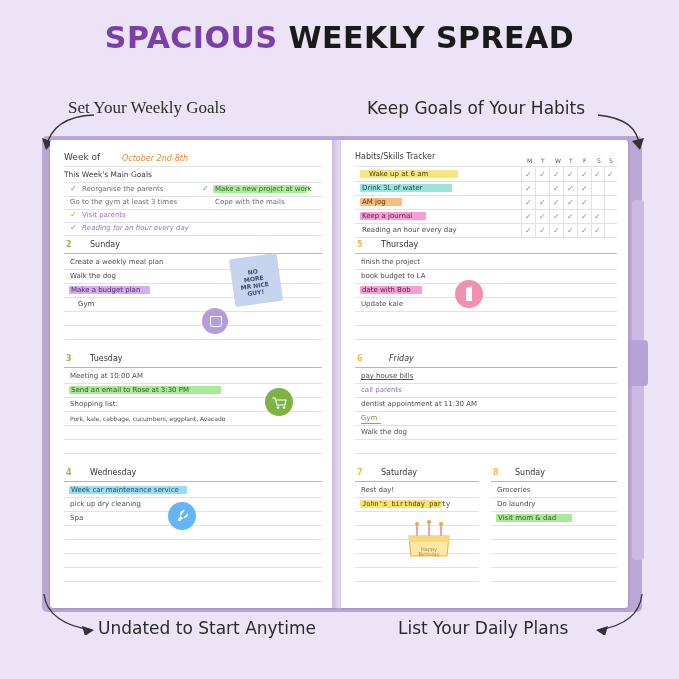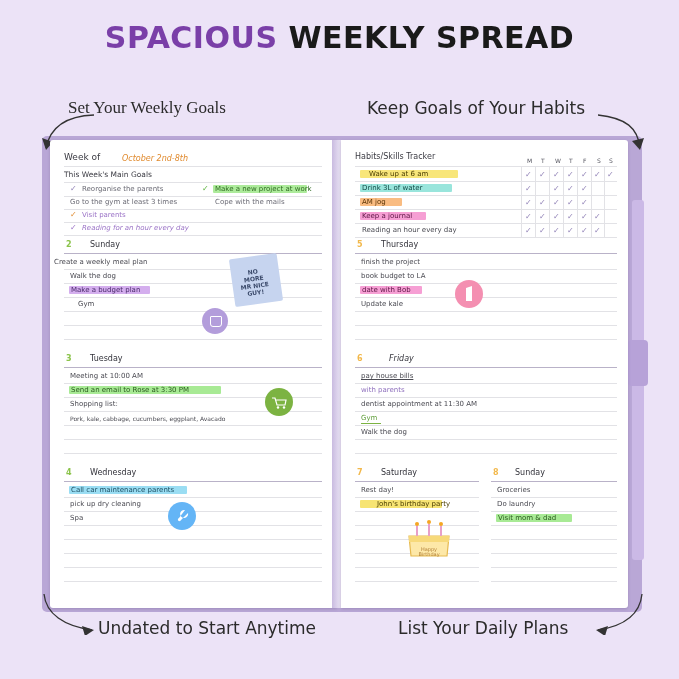--- a/index.html
+++ b/index.html
@@ -139,21 +139,21 @@
       <div class="ln" style="left:14px;top:82px;width:258px;"></div>
 
       <div class="check" style="left:20px;top:83px;color:#9a72c6;">✓</div>
       <div class="tx" style="left:32px;top:84px;color:#9a72c6;font-style:italic;">Reading for an hour every day</div>
       <div class="ln" style="left:14px;top:95px;width:258px;"></div>
 
       <div class="num" style="left:16px;top:100px;color:#8bc34a;">2</div>
       <div class="tx day" style="left:40px;top:100px;">Sunday</div>
       <div class="daybar" style="left:14px;top:113px;width:258px;"></div>
 
-      <div class="tx" style="left:4px;top:118px;">Create a weekly meal plan</div>
+      <div class="tx" style="left:20px;top:118px;">Create a weekly meal plan</div>
       <div class="ln" style="left:14px;top:129px;width:258px;"></div>
       <div class="tx" style="left:20px;top:132px;">Walk the dog</div>
       <div class="ln" style="left:14px;top:143px;width:258px;"></div>
       <div class="hl" style="left:19px;top:146px;width:81px;background:#cfa5ec;opacity:.9;"></div>
       <div class="tx" style="left:21px;top:146px;color:#4a2b6b;">Make a budget plan</div>
       <div class="ln" style="left:14px;top:157px;width:258px;"></div>
       <div class="tx" style="left:28px;top:160px;">Gym</div>
       <div class="ln" style="left:14px;top:171px;width:258px;"></div>
       <div class="ln" style="left:14px;top:185px;width:258px;"></div>
       <div class="ln" style="left:14px;top:199px;width:258px;"></div>
@@ -185,21 +185,21 @@
         <path d="M1,2 L4,2 L6,9 L14,9 L15,4 L5,4" stroke="#fff" fill="none" stroke-width="1.2"></path>
         <circle cx="7" cy="11.5" r="1.2" fill="#fff"></circle>
           <circle cx="13" cy="11.5" r="1.2" fill="#fff"></circle>
       </svg>
 
       <div class="num" style="left:16px;top:328px;color:#8bc34a;">4</div>
       <div class="tx day" style="left:40px;top:328px;">Wednesday</div>
       <div class="daybar" style="left:14px;top:341px;width:258px;"></div>
 
       <div class="hl" style="left:19px;top:346px;width:118px;background:#8fd9f2;opacity:.9;"></div>
-      <div class="tx" style="left:21px;top:346px;color:#1e4f63;">Call car maintenance parents</div>
+      <div class="tx" style="left:21px;top:346px;color:#1e4f63;">Week car maintenance service</div>
       <div class="ln" style="left:14px;top:357px;width:258px;"></div>
       <div class="tx" style="left:20px;top:360px;">pick up dry cleaning</div>
       <div class="ln" style="left:14px;top:371px;width:258px;"></div>
       <div class="tx" style="left:20px;top:374px;">Spa</div>
       <div class="ln" style="left:14px;top:385px;width:258px;"></div>
       <div class="ln" style="left:14px;top:399px;width:258px;"></div>
       <div class="ln" style="left:14px;top:413px;width:258px;"></div>
       <div class="ln" style="left:14px;top:427px;width:258px;"></div>
       <div class="ln" style="left:14px;top:441px;width:258px;"></div>
 
@@ -307,21 +307,21 @@
         <rect x="2" y="6" width="6" height="9" fill="#fff"></rect>
         <path d="M2,6 L2,2 L8,0 L8,6 Z" fill="#fff"></path>
       </svg>
 
       <div class="num" style="left:16px;top:214px;color:#f2b84b;">6</div>
       <div class="tx day" style="left:48px;top:214px;font-style:italic;">Friday</div>
       <div class="daybar" style="left:14px;top:227px;width:262px;"></div>
 
       <div class="tx" style="left:20px;top:232px;text-decoration:underline;">pay house bills</div>
       <div class="ln" style="left:14px;top:243px;width:262px;"></div>
-      <div class="tx" style="left:20px;top:246px;color:#8e6fbd;">with parents</div>
+      <div class="tx" style="left:20px;top:246px;color:#8e6fbd;">call parents</div>
       <div class="ln" style="left:14px;top:257px;width:262px;"></div>
       <div class="tx" style="left:20px;top:260px;">dentist appointment at 11:30 AM</div>
       <div class="ln" style="left:14px;top:271px;width:262px;"></div>
       <div class="tx" style="left:20px;top:274px;color:#5f9e3a;">Gym</div>
       <div style="position:absolute;left:20px;top:283px;width:20px;height:1px;background:#7cb342;"></div>
       <div class="ln" style="left:14px;top:285px;width:262px;"></div>
       <div class="tx" style="left:20px;top:288px;">Walk the dog</div>
       <div class="ln" style="left:14px;top:299px;width:262px;"></div>
       <div class="ln" style="left:14px;top:313px;width:262px;"></div>
 
@@ -329,21 +329,21 @@
       <div class="tx day" style="left:40px;top:328px;">Saturday</div>
       <div class="daybar" style="left:14px;top:341px;width:124px;"></div>
 
       <div class="num" style="left:152px;top:328px;color:#f2b84b;">8</div>
       <div class="tx day" style="left:174px;top:328px;">Sunday</div>
       <div class="daybar" style="left:150px;top:341px;width:126px;"></div>
 
       <div class="tx" style="left:20px;top:346px;">Rest day!</div>
       <div class="ln" style="left:14px;top:357px;width:124px;"></div>
       <div class="hl" style="left:19px;top:360px;width:82px;background:#f7e36c;opacity:.95;"></div>
-      <div class="tx" style="left:36px;top:360px;color:#4a3d00;">John's birthday party</div>
+      <div class="tx" style="left:21px;top:360px;color:#4a3d00;font-family:Liberation Mono, monospace;">John's birthday party</div>
       <div class="ln" style="left:14px;top:371px;width:124px;"></div>
       <div class="ln" style="left:14px;top:385px;width:124px;"></div>
       <div class="ln" style="left:14px;top:399px;width:124px;"></div>
       <div class="ln" style="left:14px;top:413px;width:124px;"></div>
       <div class="ln" style="left:14px;top:427px;width:124px;"></div>
       <div class="ln" style="left:14px;top:441px;width:124px;"></div>
 
       <div class="tx" style="left:156px;top:346px;">Groceries</div>
       <div class="ln" style="left:150px;top:357px;width:126px;"></div>
       <div class="tx" style="left:156px;top:360px;text-align:center;">Do laundry</div>

